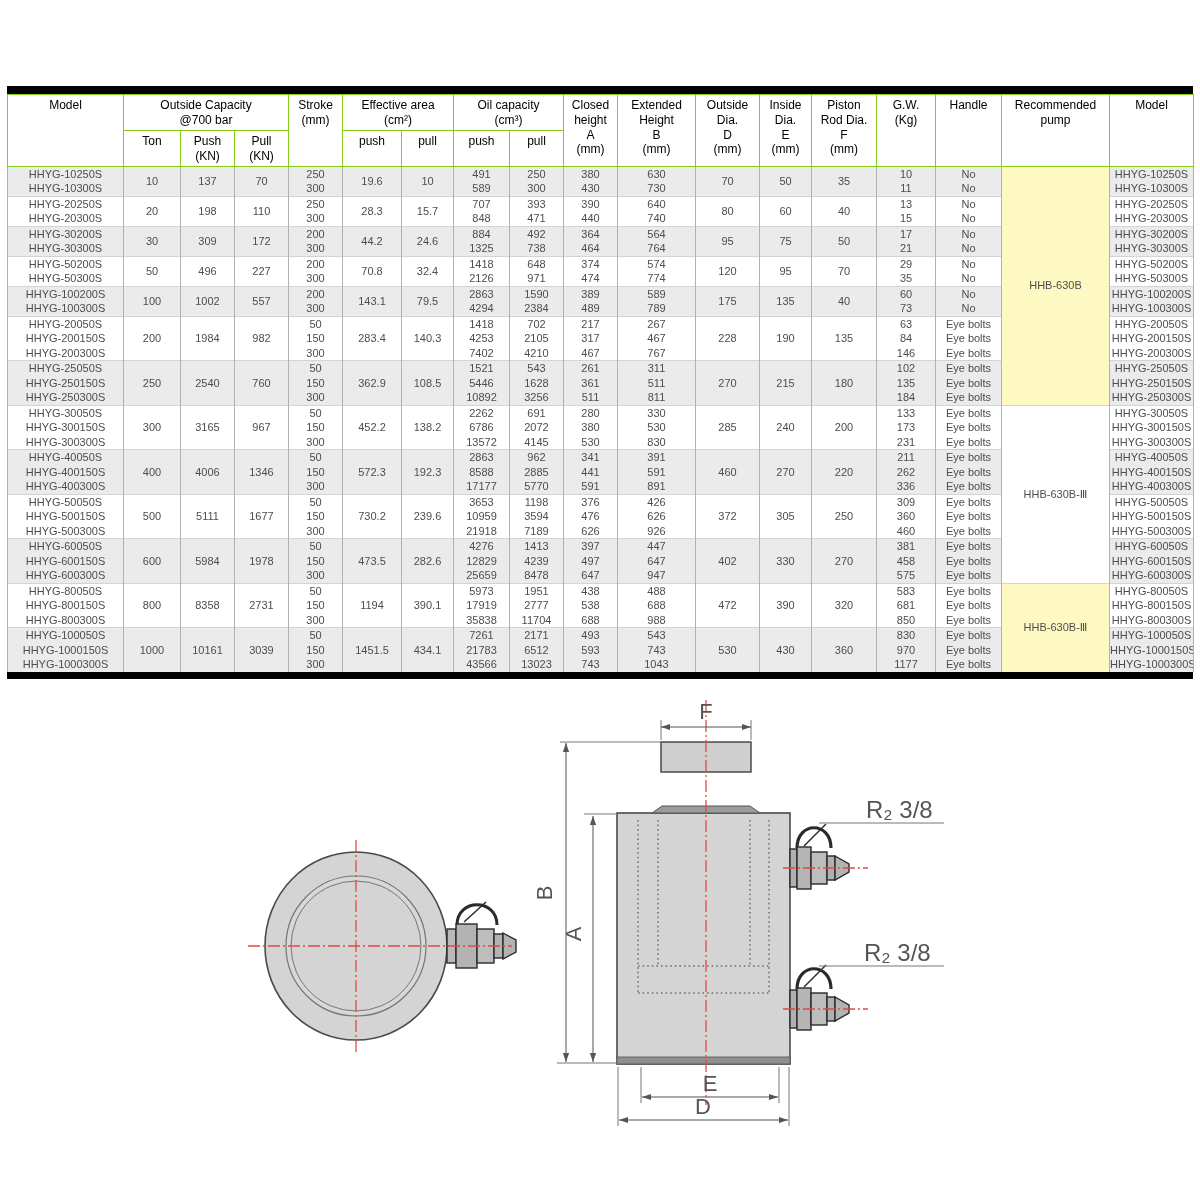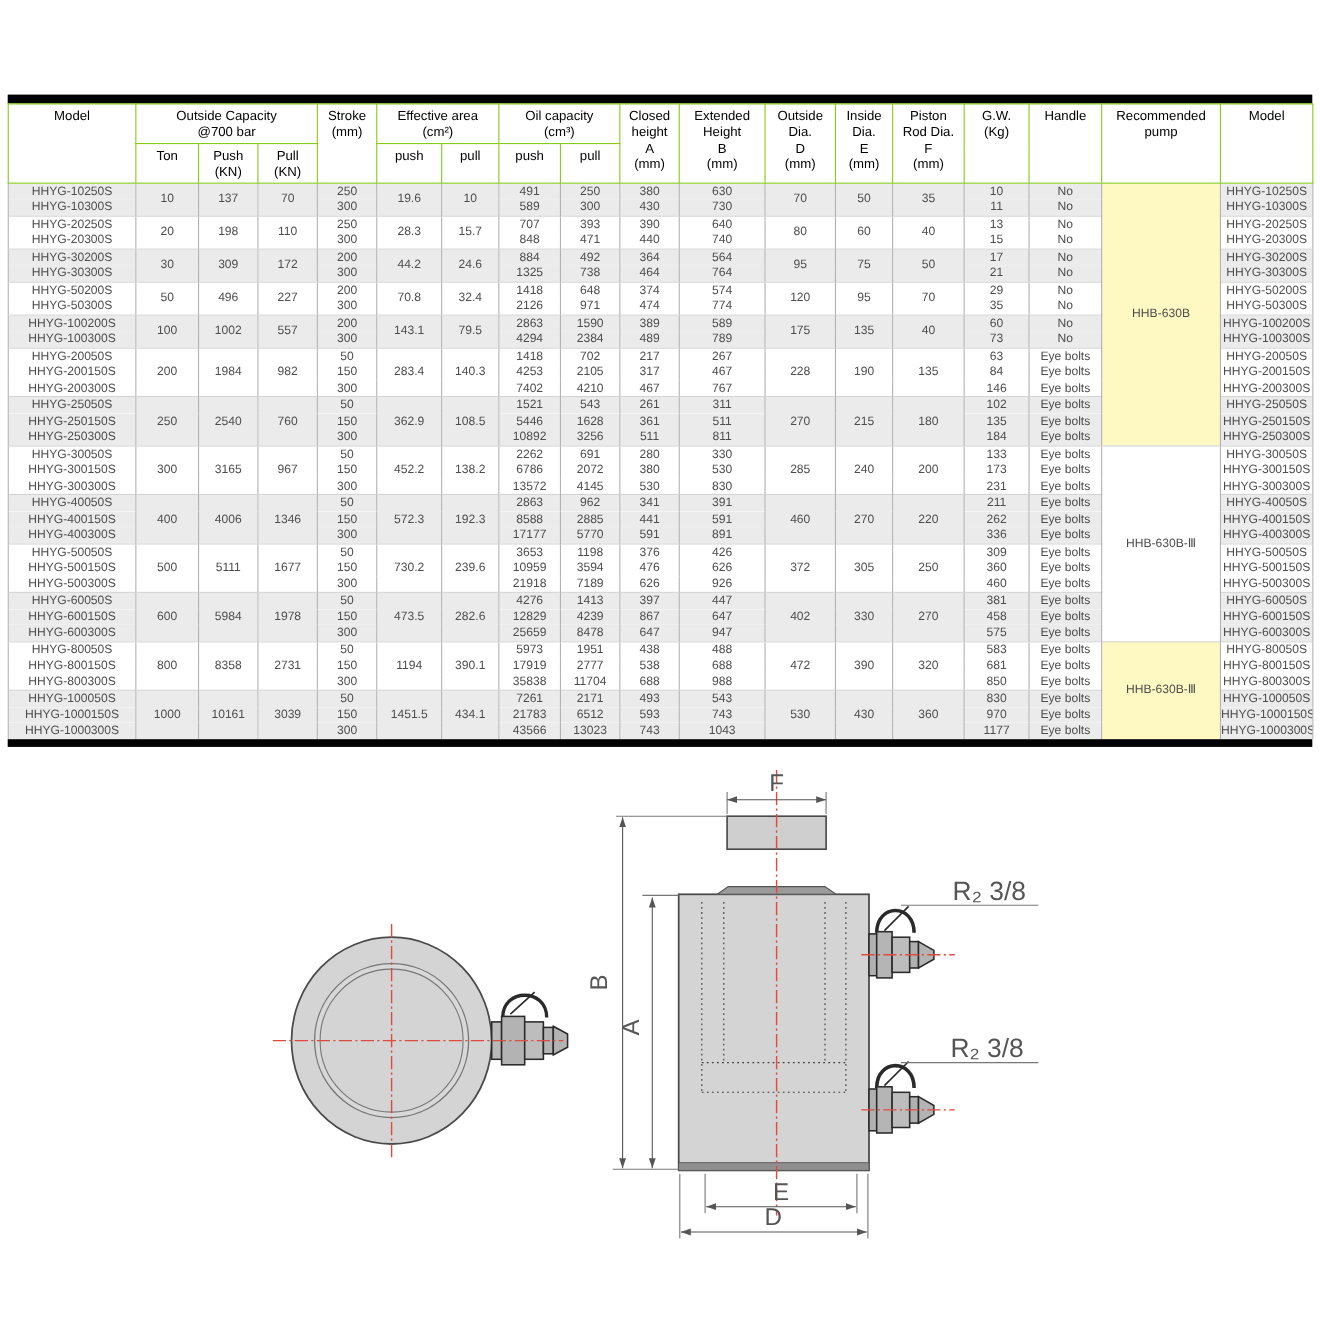--- a/index.html
+++ b/index.html
@@ -510,21 +510,21 @@
           <td rowspan="3">270</td>
           <td>381</td>
           <td>Eye bolts</td>
           <td>HHYG-60050S</td>
         </tr>
         <tr class="stripe">
           <td>HHYG-600150S</td>
           <td>150</td>
           <td>12829</td>
           <td>4239</td>
-          <td>867</td>
+          <td>497</td>
           <td>647</td>
           <td>458</td>
           <td>Eye bolts</td>
           <td>HHYG-600150S</td>
         </tr>
         <tr class="stripe">
           <td>HHYG-600300S</td>
           <td>300</td>
           <td>25659</td>
           <td>8478</td>

